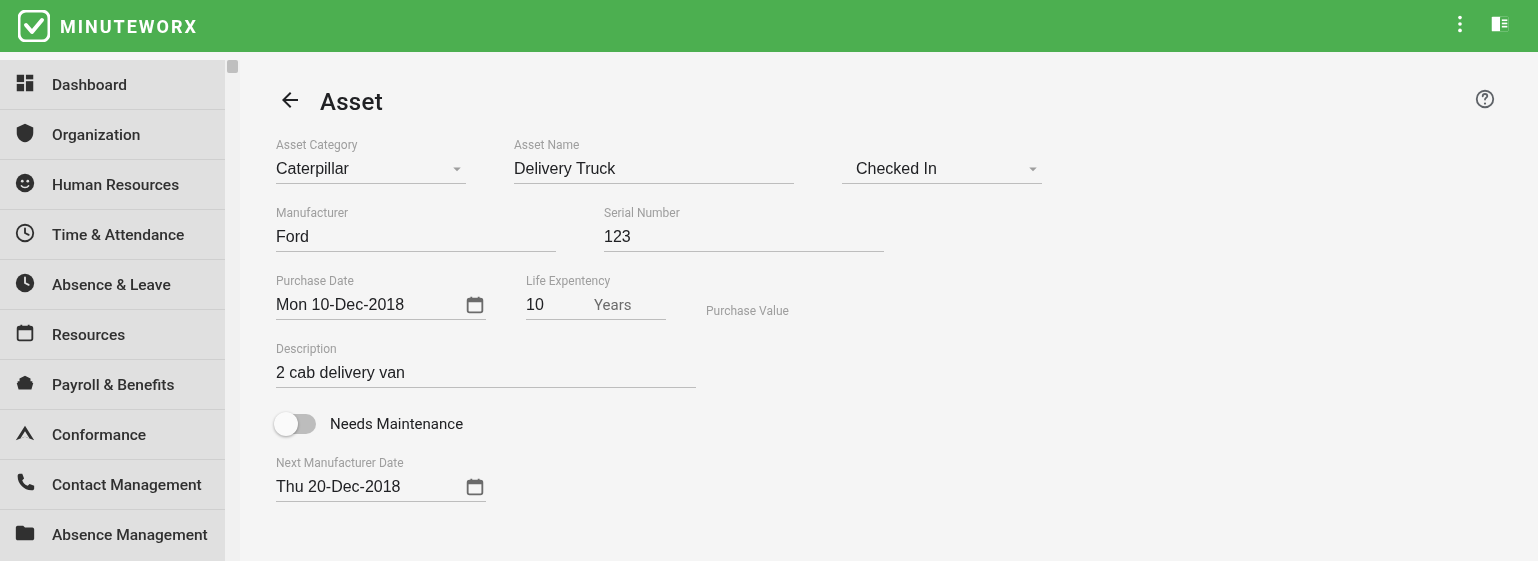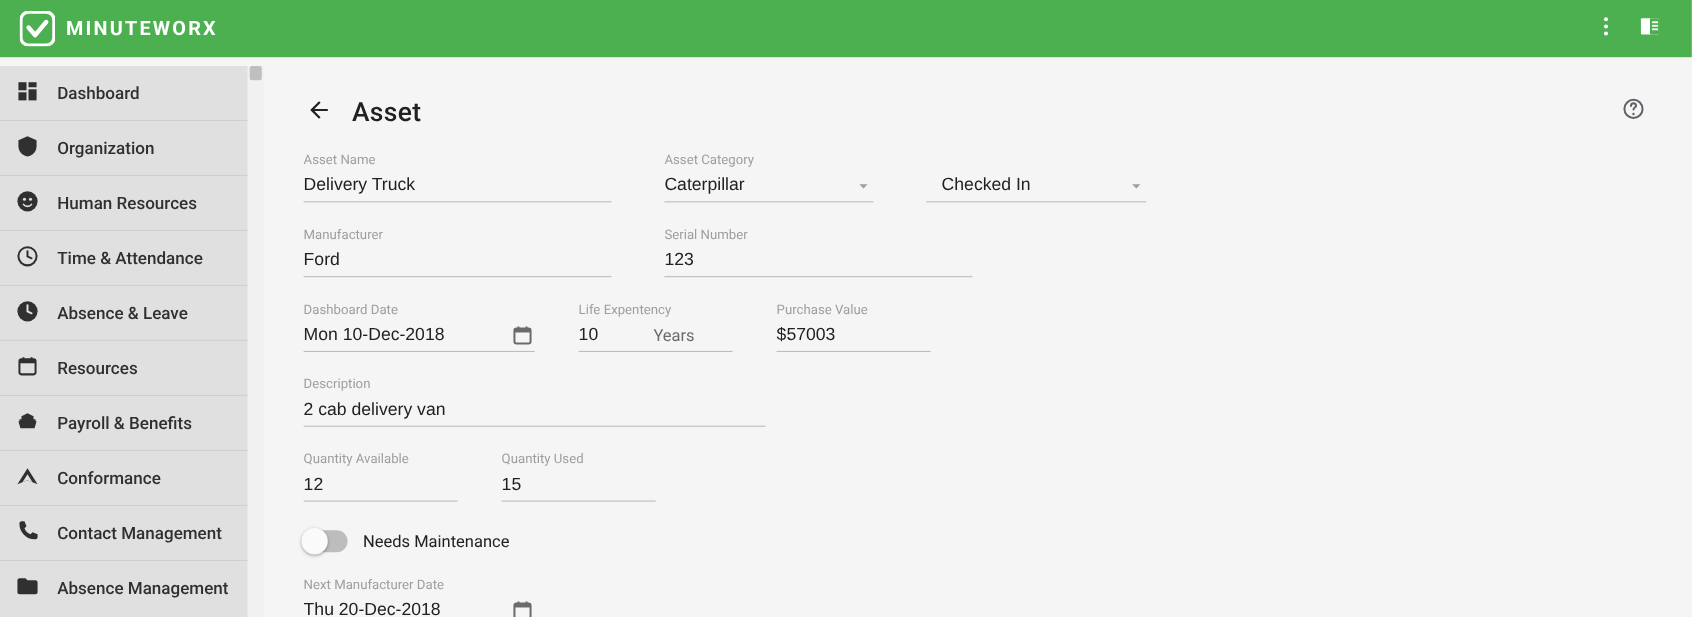--- a/index.html
+++ b/index.html
@@ -200,34 +200,34 @@
             <circle cx="12" cy="12" r="9" fill="none" stroke="#5f6368" stroke-width="2"></circle>
             <path d="M9.5 9a2.5 2.5 0 115 0c0 1.5-2.5 1.8-2.5 3.5" fill="none" stroke="#5f6368" stroke-width="2" stroke-linecap="round"></path>
             <circle cx="12" cy="17" r="1.2" fill="#5f6368"></circle>
           </svg></span>
     </div>
   </div>
 
   <div class="form">
 
     <div class="row">
-      <div class="field w-280">
-        <span class="lbl">Asset Name</span>
-        <div class="ctrl">
-            <input class="text" value="Delivery Truck" style="">
-          </div>
-      </div>
       <div class="field select w-190">
         <span class="lbl">Asset Category</span>
         <div class="ctrl">
           <input class="text" readonly="" value="Caterpillar" style="">
           <span class="drop-icon"><svg viewBox="0 0 24 24">
                 <path d="M7 10l5 5 5-5z"></path>
               </svg></span>
         </div>
+      </div>
+      <div class="field w-280">
+        <span class="lbl">Asset Name</span>
+        <div class="ctrl">
+            <input class="text" value="Delivery Truck" style="">
+          </div>
       </div>
       <div class="field select w-200">
         <span class="lbl"></span>
         <div class="ctrl" style="padding-left:14px;">
           <input class="text" readonly="" value="Checked In" style="">
           <span class="drop-icon"><svg viewBox="0 0 24 24">
                 <path d="M7 10l5 5 5-5z"></path>
               </svg></span>
         </div>
       </div>
@@ -243,69 +243,52 @@
       <div class="field w-280">
         <span class="lbl">Serial Number</span>
         <div class="ctrl">
             <input class="text" value="123" style="">
           </div>
       </div>
     </div>
 
     <div class="row" style="gap:40px;">
       <div class="field w-210-date">
-        <span class="lbl">Dashboard Date</span>
+        <span class="lbl">Purchase Date</span>
         <div class="ctrl">
           <input class="text" value="Mon 10-Dec-2018" style="">
           <span class="trail-icon"><svg viewBox="0 0 24 24">
                 <rect x="4" y="5" width="16" height="15" rx="2" fill="none" stroke="#6b6b6b" stroke-width="2"></rect>
                 <rect x="4" y="5" width="16" height="4" fill="#6b6b6b"></rect>
                 <line x1="8" y1="3" x2="8" y2="7" stroke="#6b6b6b" stroke-width="2"></line>
                 <line x1="16" y1="3" x2="16" y2="7" stroke="#6b6b6b" stroke-width="2"></line>
               </svg></span>
         </div>
       </div>
       <div class="field w-140">
         <span class="lbl">Life Expentency</span>
         <div class="ctrl">
           <input class="text" style="width: 60px;" value="10">
           <span class="suffix">Years</span>
         </div>
       </div>
       <div class="field w-140">
         <span class="lbl">Purchase Value</span>
-        <div class="ctrl">
-            <input class="text" value="$57003" style="">
-          </div>
       </div>
     </div>
 
     <div class="row">
       <div class="field w-420">
         <span class="lbl">Description</span>
         <div class="ctrl">
             <input class="text" value="2 cab delivery van" style="">
           </div>
       </div>
     </div>
 
-    <div class="row" style="gap:40px;">
-      <div class="field w-140">
-        <span class="lbl">Quantity Available</span>
-        <div class="ctrl">
-            <input class="text" value="12" style="">
-          </div>
-      </div>
-      <div class="field w-140">
-        <span class="lbl">Quantity Used</span>
-        <div class="ctrl">
-            <input class="text" value="15" style="">
-          </div>
-      </div>
-    </div>
 
     <div class="toggle-row">
       <div class="toggle">
           <div class="knob"></div>
         </div>
       <span class="toggle-label">Needs Maintenance</span>
     </div>
 
     <div class="row">
       <div class="field w-210-date">

